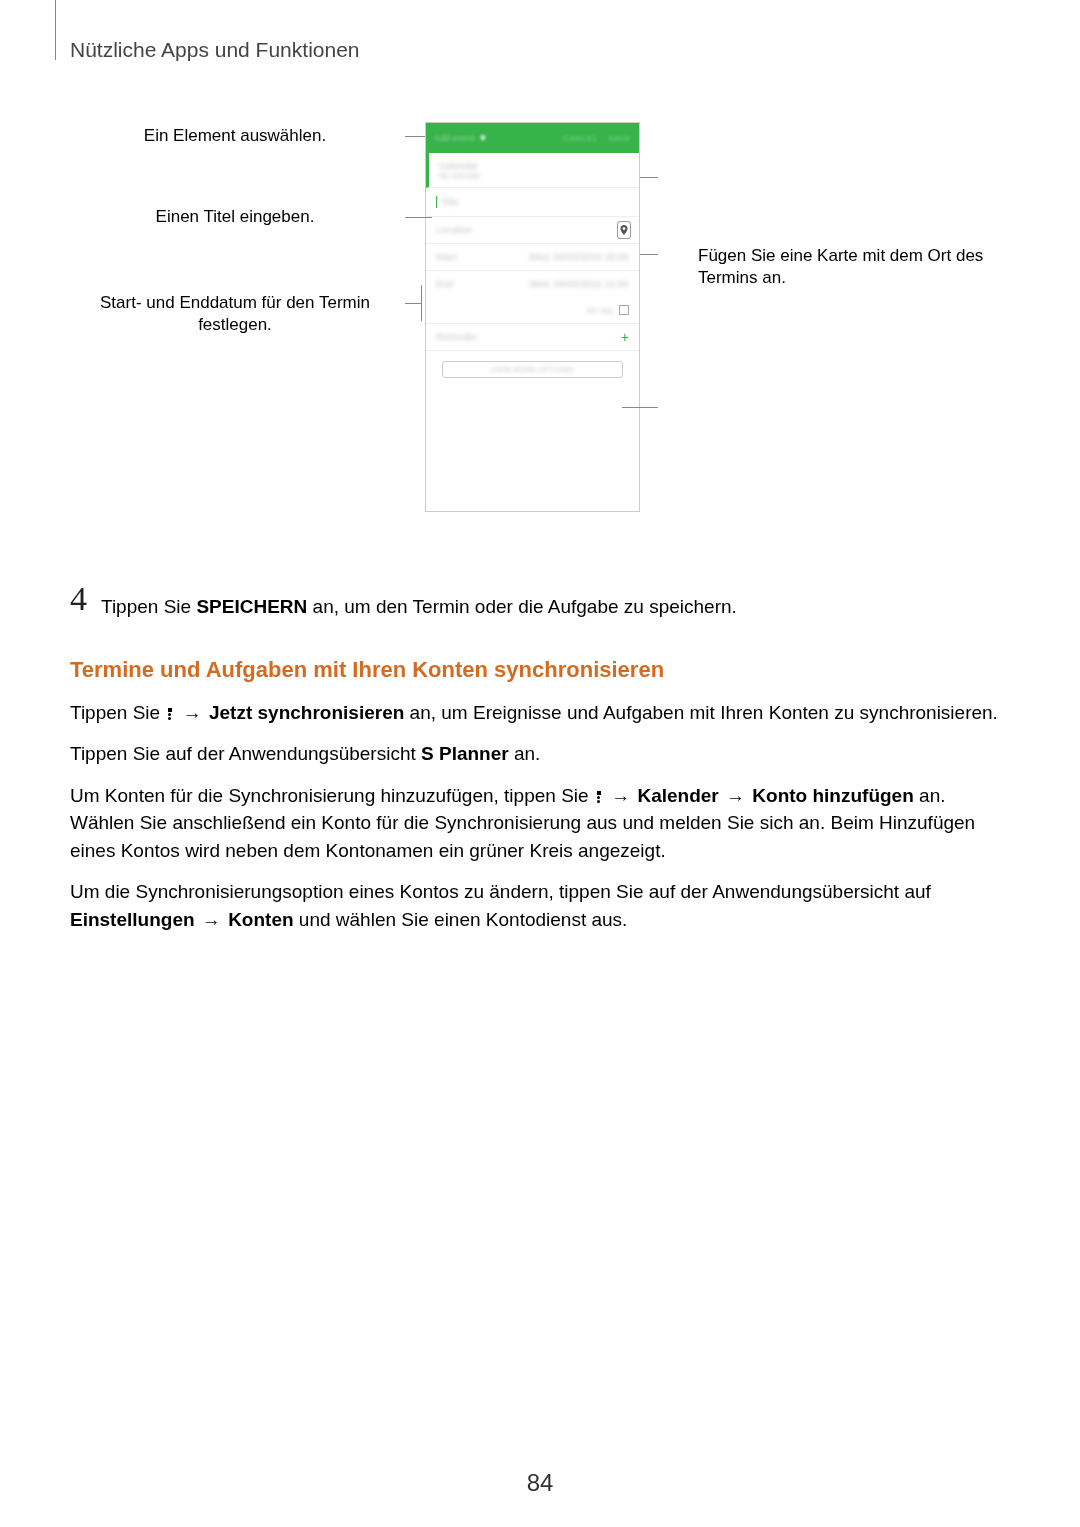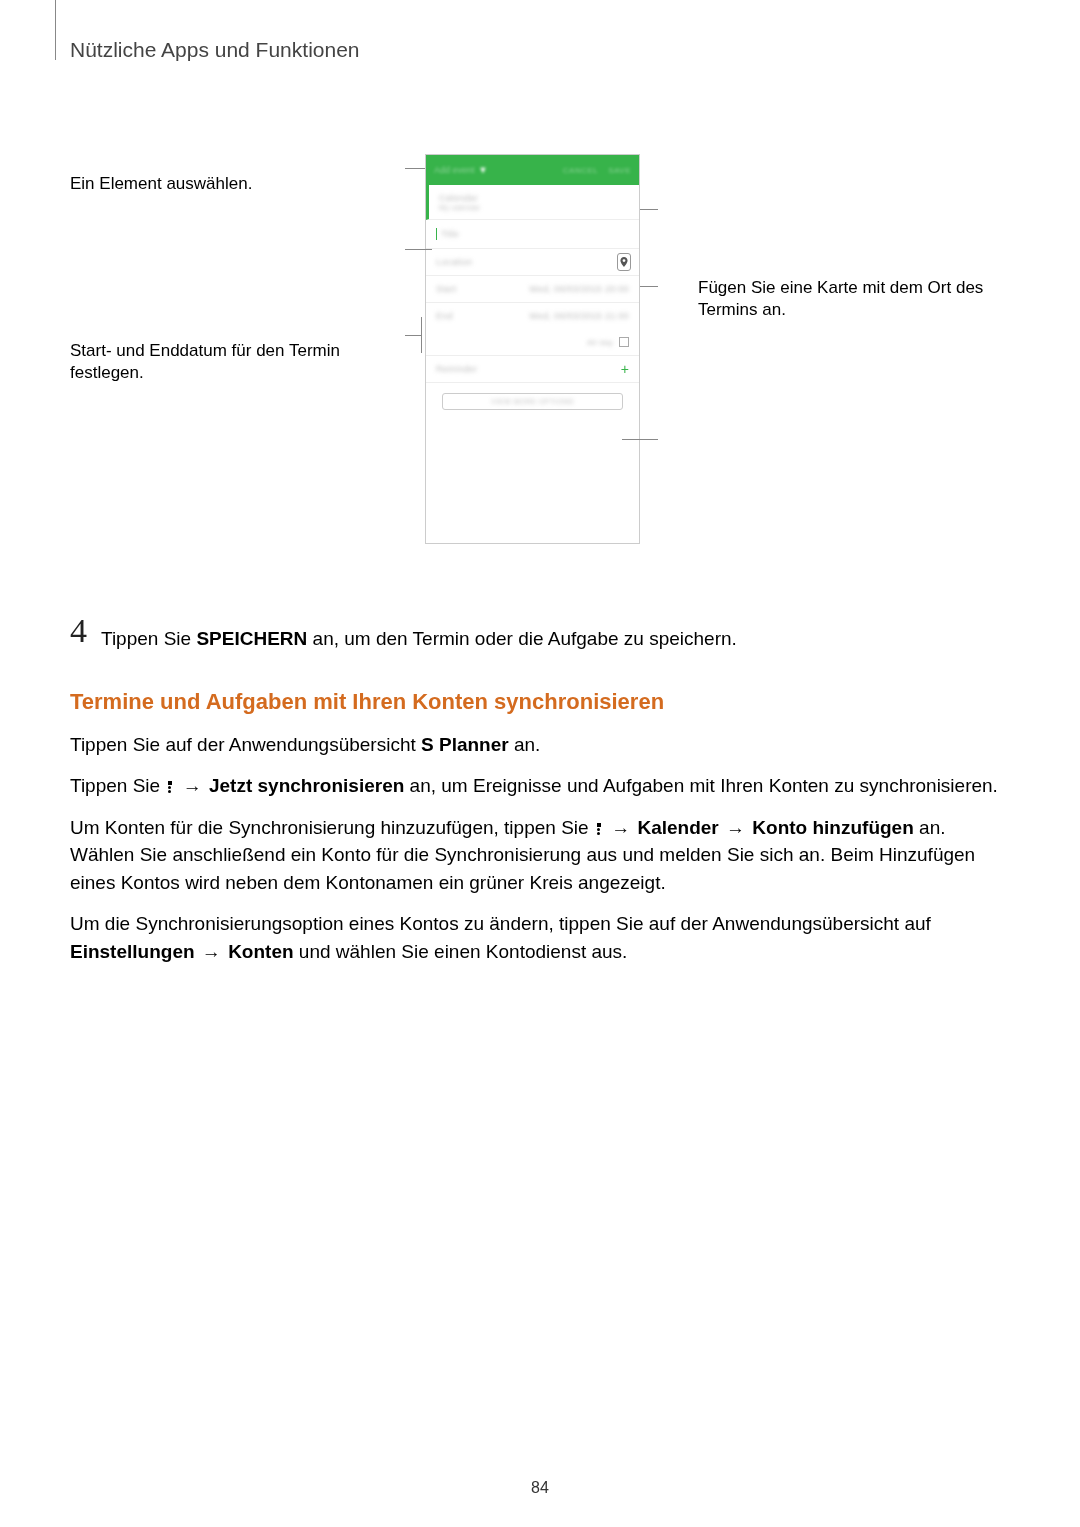--- a/index.html
+++ b/index.html
@@ -5,21 +5,21 @@
   * { box-sizing: border-box; margin: 0; padding: 0; }
   body {
     font-family: "Segoe UI", "Helvetica Neue", Arial, sans-serif;
     background: #fff;
     width: 1080px;
     height: 1527px;
     position: relative;
     color: #000;
   }
   .page {
-    padding: 64px 70px 0 70px;
+    padding: 32px 70px 0 70px;
     position: relative;
   }
   .margin-line {
     position: absolute;
     left: 55px;
     top: 0;
     width: 1px;
     height: 60px;
     background: #888;
   }
@@ -144,21 +144,21 @@
     color: rgba(120,120,120,0.5);
   }
   .more-opts .blur { filter: blur(2px); letter-spacing: 0.5px; }
   
   .callout {
     position: absolute;
     font-size: 17px;
     color: #000;
     line-height: 1.3;
   }
-  .callout.left { text-align: left; margin-top: 16px; }
+  .callout.left { text-align: center; }
   .lead {
     position: absolute;
     background: #888;
   }
   .lead.h { height: 1px; }
   .tick {
     position: absolute;
     width: 1px;
     height: 10px;
     background: #888;
@@ -215,21 +215,21 @@
     height: 4px;
     border-radius: 0;
     background: #000;
   }
   .arrow { padding: 0 2px; }
   .page-number {
     position: absolute;
     bottom: 30px;
     left: 50%;
     transform: translateX(-50%);
-    font-size: 16px;
+    font-size: 24px;
     color: #333;
   }
 </style>
 </head>
 <body>
 
 <div class="page">
   <div class="margin-line"></div>
   <div class="header-title">Nützliche Apps und Funktionen</div>
 
@@ -281,20 +281,21 @@
         <span class="plus">+</span>
       </div>
       <div class="more-opts">
         <span class="blur">VIEW MORE OPTIONS</span>
       </div>
     </div>
 
     <div class="callout left" style="left:0; top:3px; width:330px;">Ein Element auswählen.</div>
     <div class="lead h" style="left:335px; top:14px; width:20px;"></div>
 
+    <div class="callout left" style="left:0; top:84px; width:330px;">Einen Titel eingeben.</div>
     <div class="lead h" style="left:335px; top:95px; width:27px;"></div>
 
     <div class="callout left" style="left:0; top:170px; width:330px;">Start- und Enddatum für den Termin</div>
     <div class="callout left" style="left:0; top:192px; width:330px;">festlegen.</div>
     <div class="lead h" style="left:335px; top:181px; width:16px;"></div>
     <div class="tick" style="left:351px; top:163px; height:36px;"></div>
 
     <div class="lead h" style="left:570px; top:55px; width:18px;"></div>
 
     <div class="callout" style="left:628px; top:123px; width:350px;">
@@ -310,25 +311,25 @@
     <div class="step">
       <div class="step-num">4</div>
       <div class="step-text">
         <span>Tippen Sie </span><span class="bold">SPEICHERN</span><span> an, um den Termin oder die Aufgabe zu speichern.</span>
       </div>
     </div>
 
     <div class="section-heading">Termine und Aufgaben mit Ihren Konten synchronisieren</div>
 
     <div class="para">
+      <span>Tippen Sie </span><span class="more-icon"><span></span><span></span><span></span></span><span class="arrow"> → </span><span class="bold">Jetzt synchronisieren</span><span> an, um Ereignisse und Aufgaben mit Ihren Konten zu synchronisieren.</span>
+    </div>
+
+    <div class="para">
       <span>Tippen Sie auf der Anwendungsübersicht </span><span class="bold">S Planner</span><span> an.</span>
-    </div>
-
-    <div class="para">
-      <span>Tippen Sie </span><span class="more-icon"><span></span><span></span><span></span></span><span class="arrow"> → </span><span class="bold">Jetzt synchronisieren</span><span> an, um Ereignisse und Aufgaben mit Ihren Konten zu synchronisieren.</span>
     </div>
 
     <div class="para">
       <span>Um Konten für die Synchronisierung hinzuzufügen, tippen Sie </span><span class="more-icon"><span></span><span></span><span></span></span><span class="arrow"> → </span><span class="bold">Kalender</span><span class="arrow"> → </span><span class="bold">Konto hinzufügen</span><span> an. Wählen Sie anschließend ein Konto für die Synchronisierung aus und melden Sie sich an. Beim Hinzufügen eines Kontos wird neben dem Kontonamen ein grüner Kreis angezeigt.</span>
     </div>
 
     <div class="para">
       <span>Um die Synchronisierungsoption eines Kontos zu ändern, tippen Sie auf der Anwendungsübersicht auf </span><span class="bold">Einstellungen</span><span class="arrow"> → </span><span class="bold">Konten</span><span> und wählen Sie einen Kontodienst aus.</span>
     </div>
   </div>

